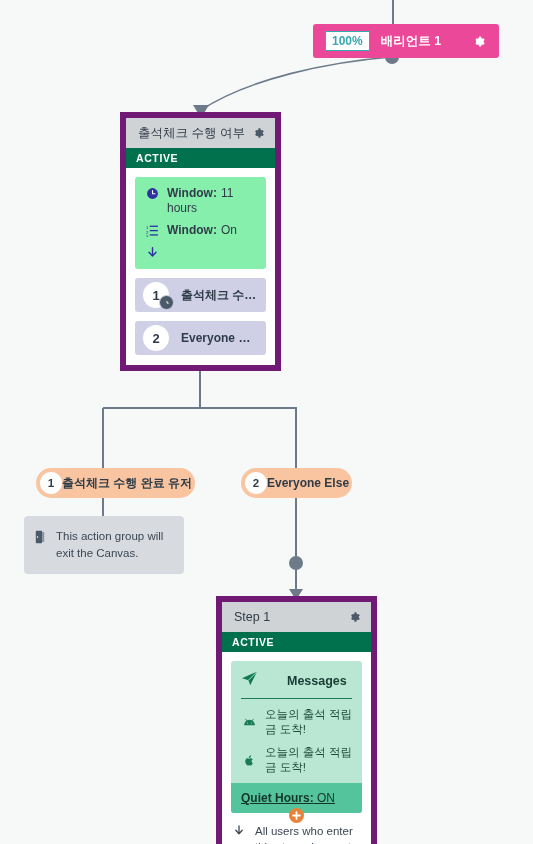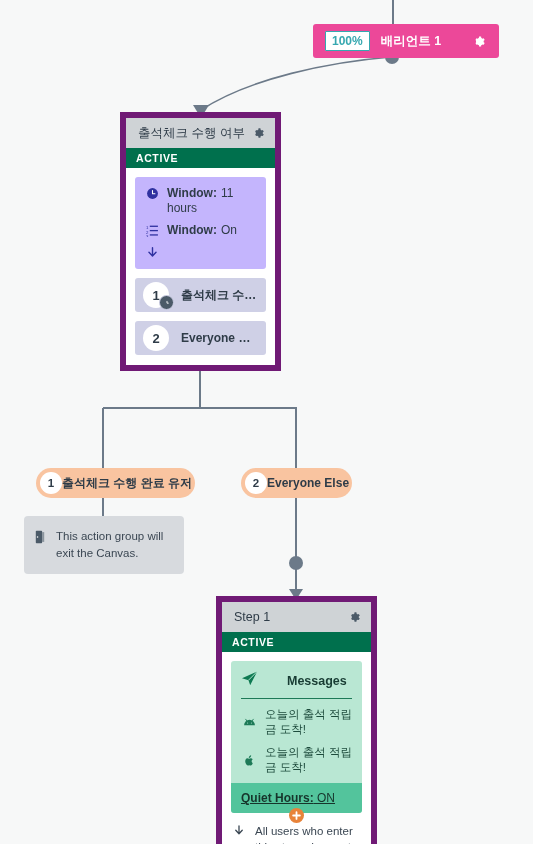--- a/index.html
+++ b/index.html
@@ -108,21 +108,21 @@
     font-size: 10.5px;
     font-weight: bold;
     letter-spacing: 0.6px;
   }
   .node-body {
     padding: 9px 9px 10px 9px;
   }
 
   
   .prop-box {
-    background: #c4b5fd;
+    background: #86efac;
     border-radius: 3px;
     padding: 9px 10px 10px 10px;
   }
   .prop-row {
     display: flex;
     align-items: flex-start;
     margin-bottom: 7px;
     font-size: 12px;
     color: #2f3c48;
     line-height: 15px;

